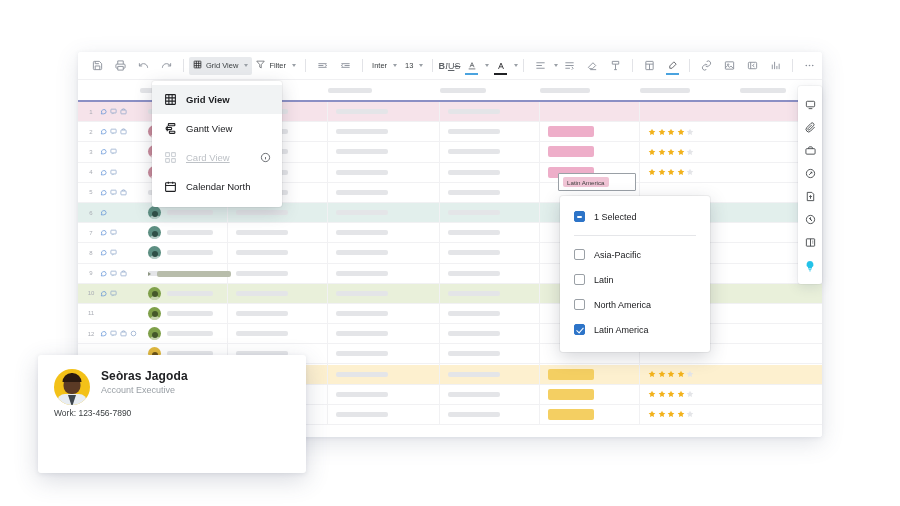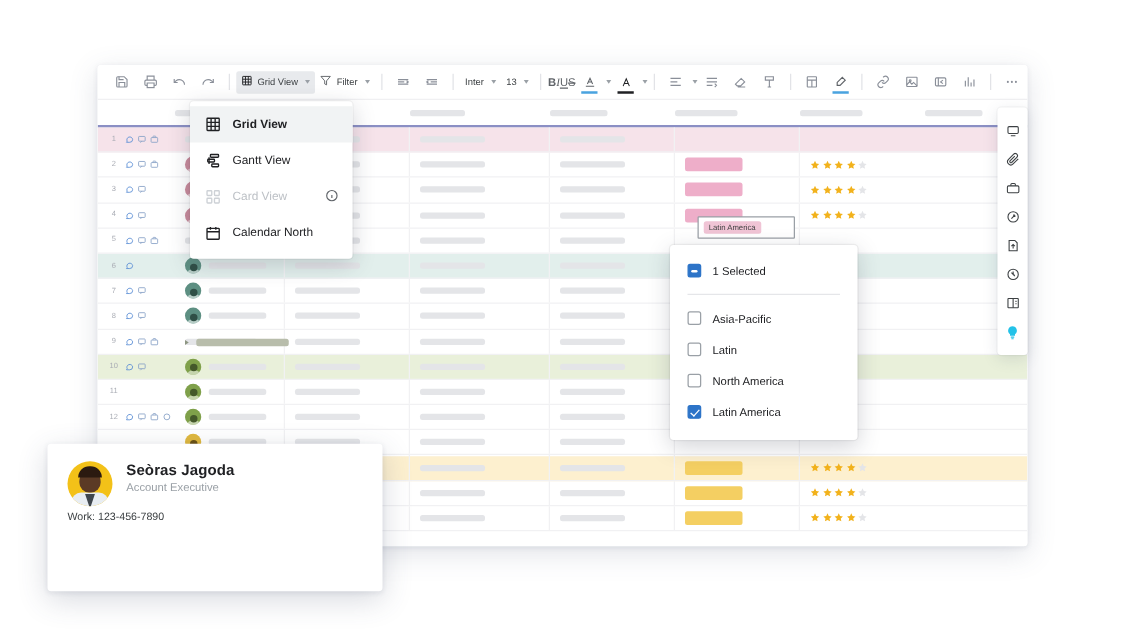--- a/index.html
+++ b/index.html
@@ -95,28 +95,28 @@
   .view-menu{
     position:absolute; left:152px; top:81px; width:130px;
     background:#fff; border-radius:3px;
     box-shadow:0 5px 18px rgba(60,64,80,.22), 0 0 0 1px rgba(0,0,0,.04);
     padding:4px 0 6px; z-index:30;
   }
   .vm-item{ display:flex; align-items:center; gap:9px; height:29px; padding:0 11px; }
   .vm-item.sel{ background:#f1f3f4; }
   .vm-label{ font-size:9.5px; color:#202124; }
   .vm-item.sel .vm-label{ font-weight:bold; }
-  .vm-item.disabled .vm-label{ color:#bdc1c6; }
+  .vm-item.disabled .vm-label{ color:#bdc1c6;text-decoration:underline; }
   .vm-icon{ width:14px; height:14px; flex:none; display:flex; align-items:center; justify-content:center; color:#202124;}
   .vm-item.disabled .vm-icon{ color:#cdd1d6; }
   .vm-info{ margin-left:auto; color:#5f6368; }
 
   
   .filter-pop{
-    position:absolute; left:536px; top:196px; width:150px;
+    position:absolute; left:560px; top:196px; width:150px;
     background:#fff; border-radius:3px;
     box-shadow:0 5px 18px rgba(60,64,80,.22), 0 0 0 1px rgba(0,0,0,.05);
     padding:8px 0 10px; z-index:31;
   }
   .fp-row{ display:flex; align-items:center; gap:9px; height:25px; padding:0 14px; }
   .fp-label{ font-size:9px; color:#202124; }
   .cb{ width:11px;height:11px;border-radius:2px;border:1.3px solid #9aa0a6; flex:none; background:#fff; position:relative;}
   .cb.ind{ background:#2d74c8; border-color:#2d74c8;}
   .cb.ind::after{ content:""; position:absolute; left:2px; right:2px; top:4.2px; height:1.8px; background:#fff; border-radius:1px;}
   .cb.on{ background:#2d74c8; border-color:#2d74c8;}

